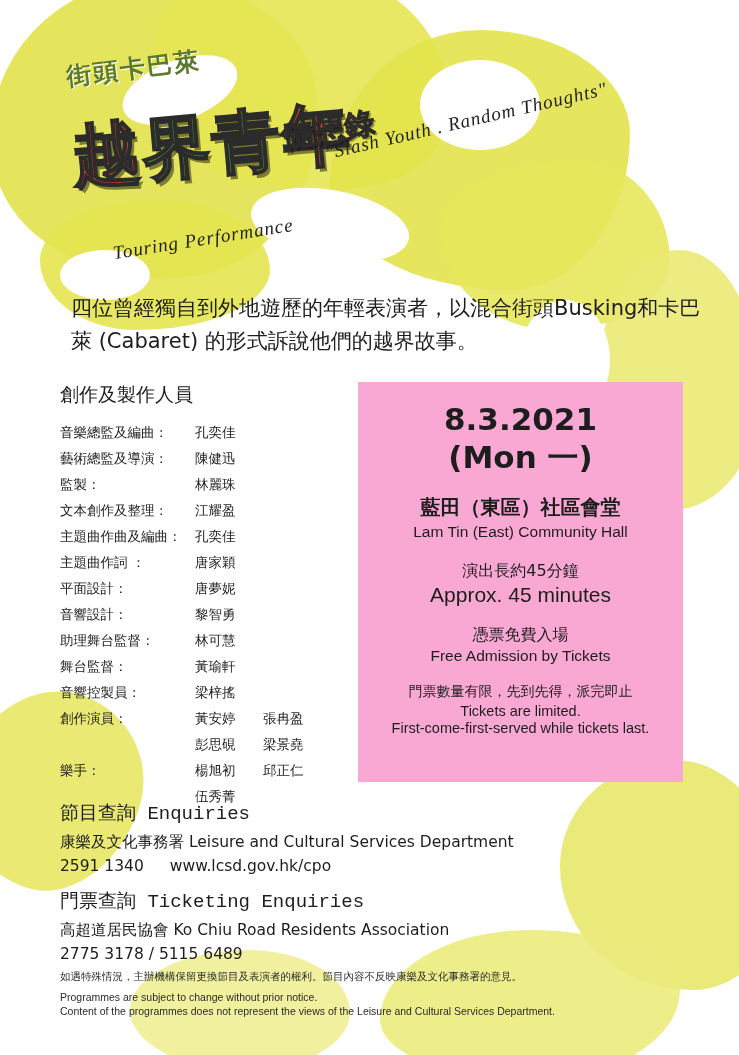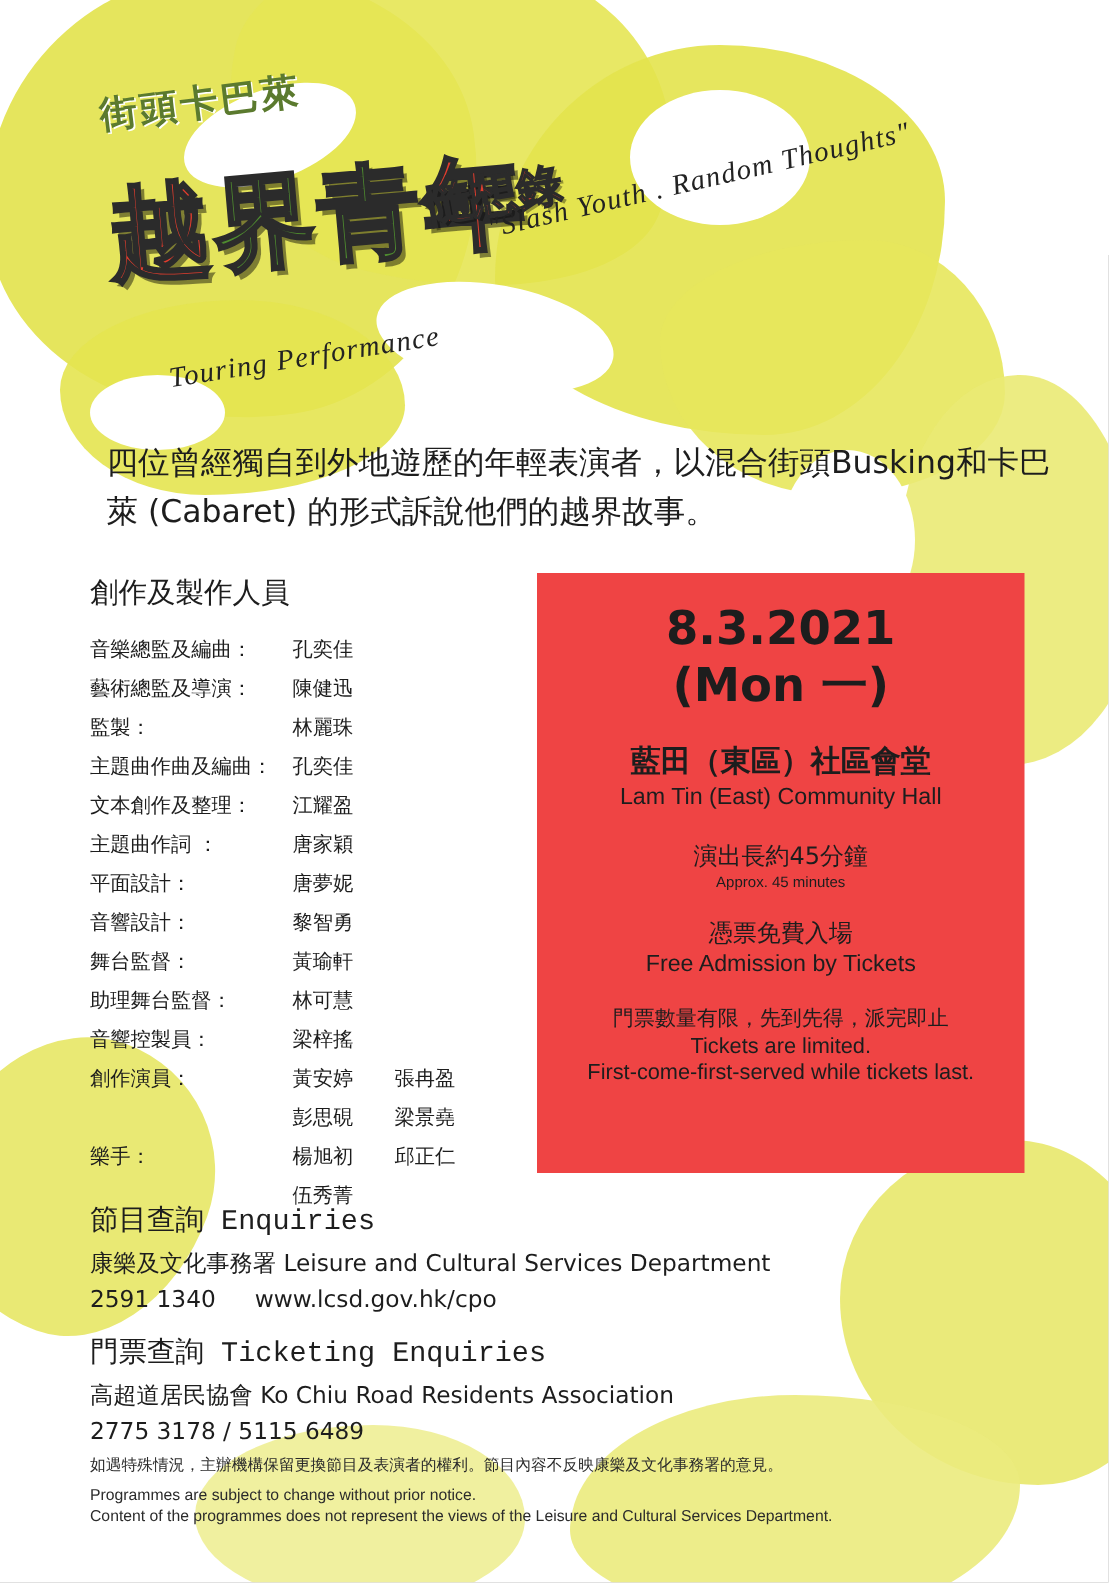--- a/index.html
+++ b/index.html
@@ -115,21 +115,21 @@
     font-size:13.5px;color:#1d1d1d;
   }
   #credits table{border-collapse:collapse;}
   #credits td{padding:0 0 8px 0;vertical-align:top;white-space:nowrap;}
   #credits td.role{width:135px;}
   #credits td.n1{width:68px;}
 
   
   #panel{
     position:absolute;left:358px;top:382px;width:325px;height:400px;
-    background:#ef4444;
+    background:#f9a8d4;
     text-align:center;
     color:#1d1d1d;
   }
   #panel .date{
     font-family:"DejaVu Sans", sans-serif;
     font-size:31px;font-weight:bold;margin-top:18px;line-height:38px;
   }
   #panel .time{
     font-family:"DejaVu Sans", sans-serif;
     font-size:29px;font-weight:bold;margin-top:10px;
@@ -141,21 +141,21 @@
   #panel .venue-en{
     font-family:"Liberation Sans", sans-serif;
     font-size:15.5px;margin-top:2px;
   }
   #panel .dur-zh{
     font-family:"DejaVu Sans", sans-serif;
     font-size:16px;margin-top:20px;
   }
   #panel .dur-en{
     font-family:"Liberation Sans", sans-serif;
-    font-size:10px;margin-top:1px;
+    font-size:21px;margin-top:1px;
   }
   #panel .adm-zh{
     font-family:"DejaVu Sans", sans-serif;
     font-size:16px;margin-top:18px;
   }
   #panel .adm-en{
     font-family:"Liberation Sans", sans-serif;
     font-size:15.5px;margin-top:1px;
   }
   #panel .lim-zh{
@@ -245,52 +245,52 @@
             <td class="role">藝術總監及導演：</td>
             <td class="n1">陳健迅</td>
             <td></td>
           </tr>
           <tr>
             <td class="role">監製：</td>
             <td class="n1">林麗珠</td>
             <td></td>
           </tr>
           <tr>
+            <td class="role">文本創作及整理：</td>
+            <td class="n1">江耀盈</td>
+            <td></td>
+          </tr>
+          <tr>
             <td class="role">主題曲作曲及編曲：</td>
             <td class="n1">孔奕佳</td>
             <td></td>
           </tr>
           <tr>
-            <td class="role">文本創作及整理：</td>
-            <td class="n1">江耀盈</td>
-            <td></td>
-          </tr>
-          <tr>
             <td class="role">主題曲作詞 ：</td>
             <td class="n1">唐家穎</td>
             <td></td>
           </tr>
           <tr>
             <td class="role">平面設計：</td>
             <td class="n1">唐夢妮</td>
             <td></td>
           </tr>
           <tr>
             <td class="role">音響設計：</td>
             <td class="n1">黎智勇</td>
             <td></td>
           </tr>
           <tr>
+            <td class="role">助理舞台監督：</td>
+            <td class="n1">林可慧</td>
+            <td></td>
+          </tr>
+          <tr>
             <td class="role">舞台監督：</td>
             <td class="n1">黃瑜軒</td>
-            <td></td>
-          </tr>
-          <tr>
-            <td class="role">助理舞台監督：</td>
-            <td class="n1">林可慧</td>
             <td></td>
           </tr>
           <tr>
             <td class="role">音響控製員：</td>
             <td class="n1">梁梓搖</td>
             <td></td>
           </tr>
           <tr>
             <td class="role">創作演員：</td>
             <td class="n1">黃安婷</td>

